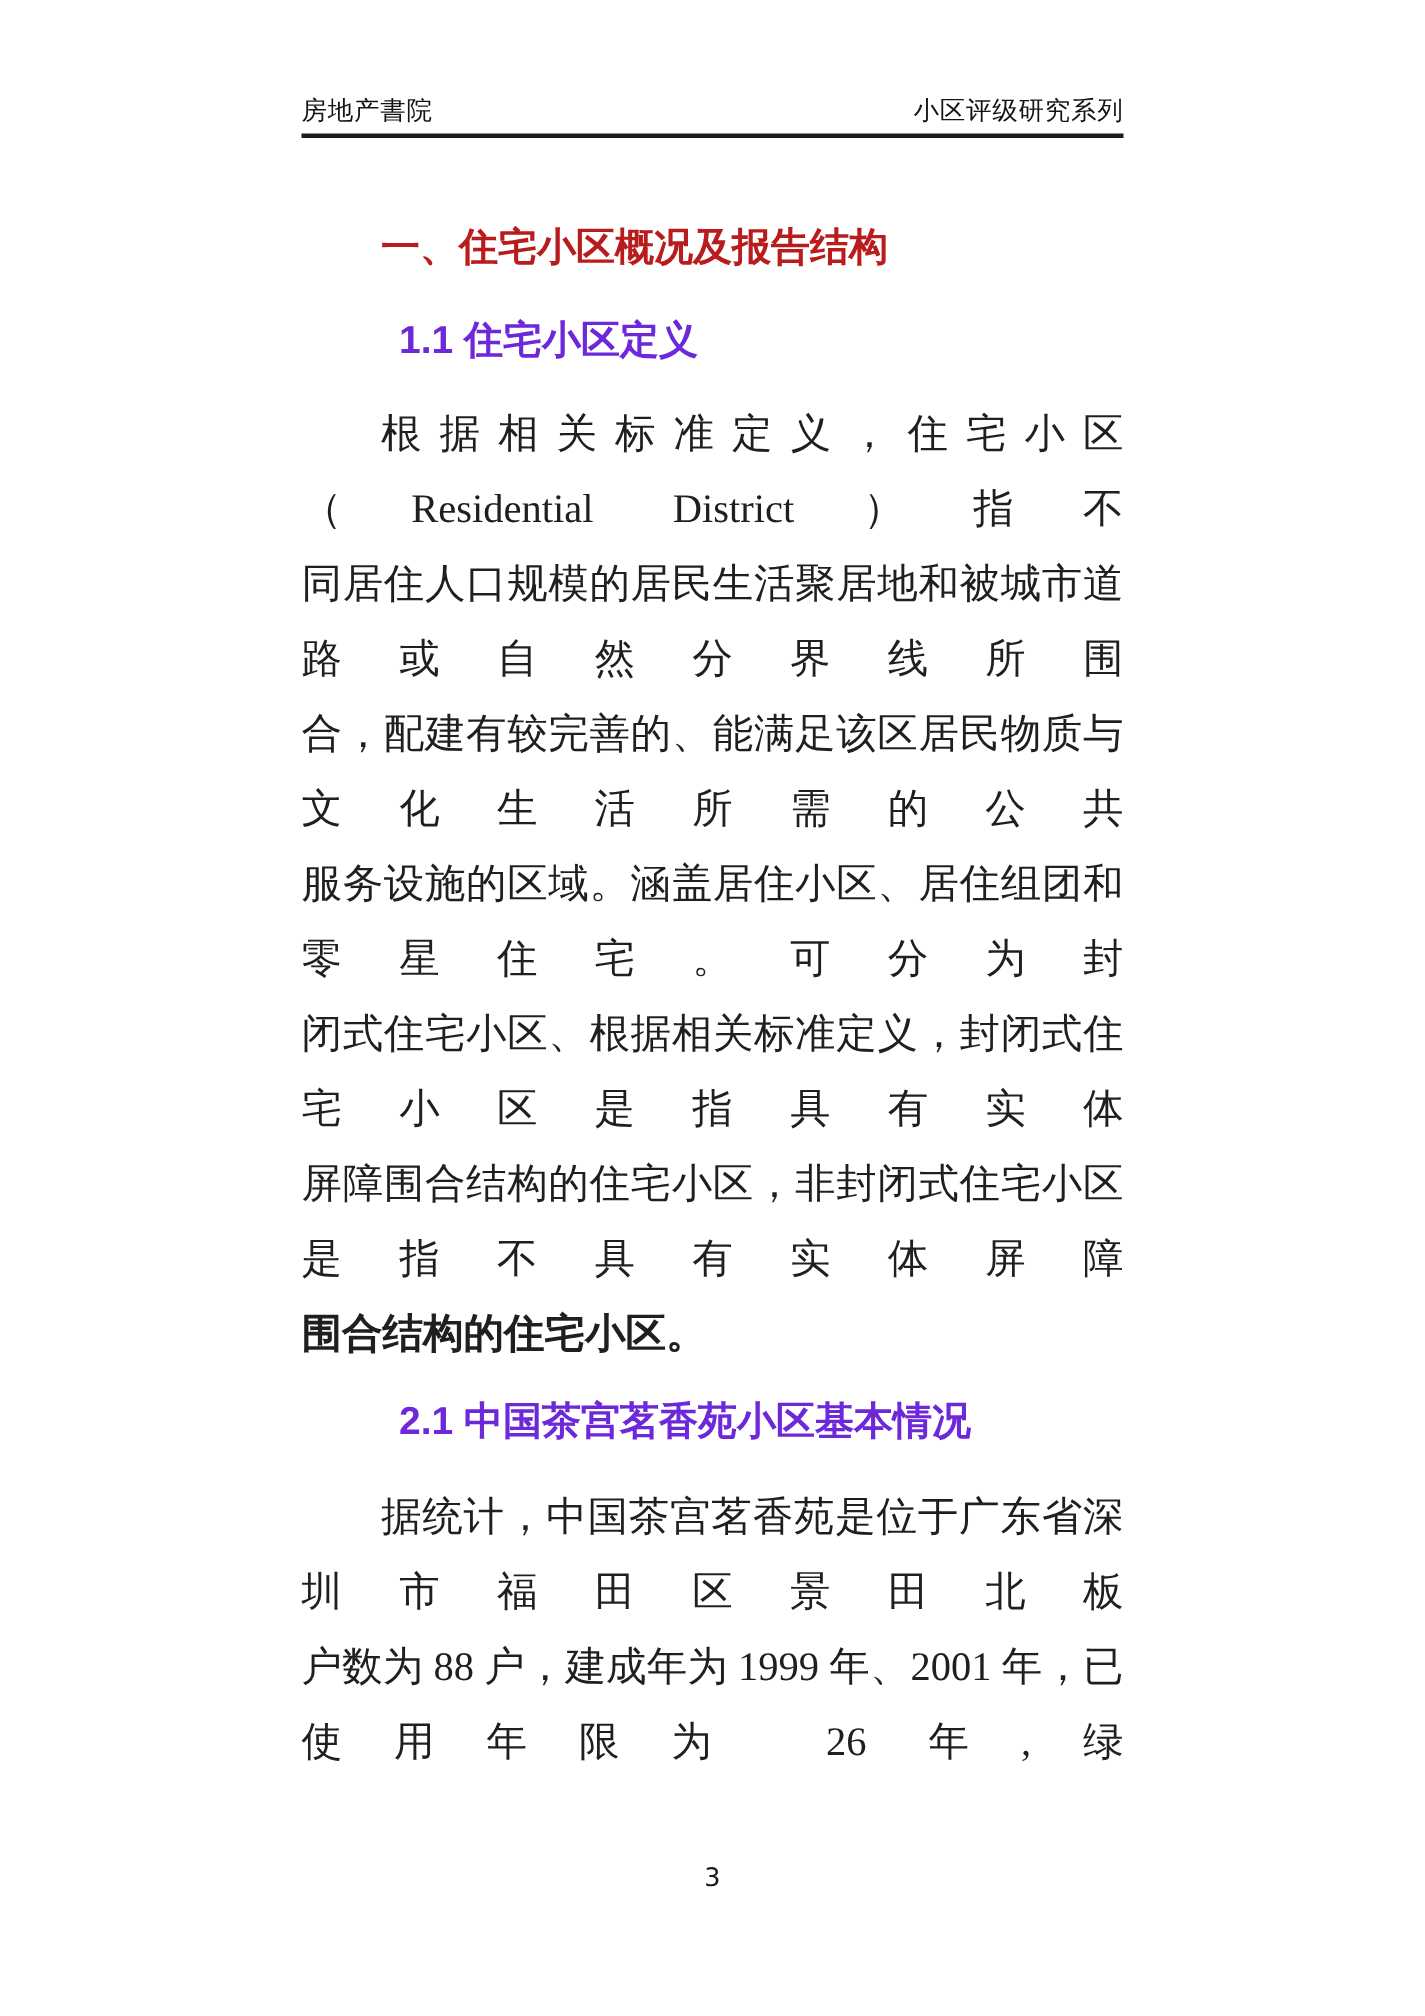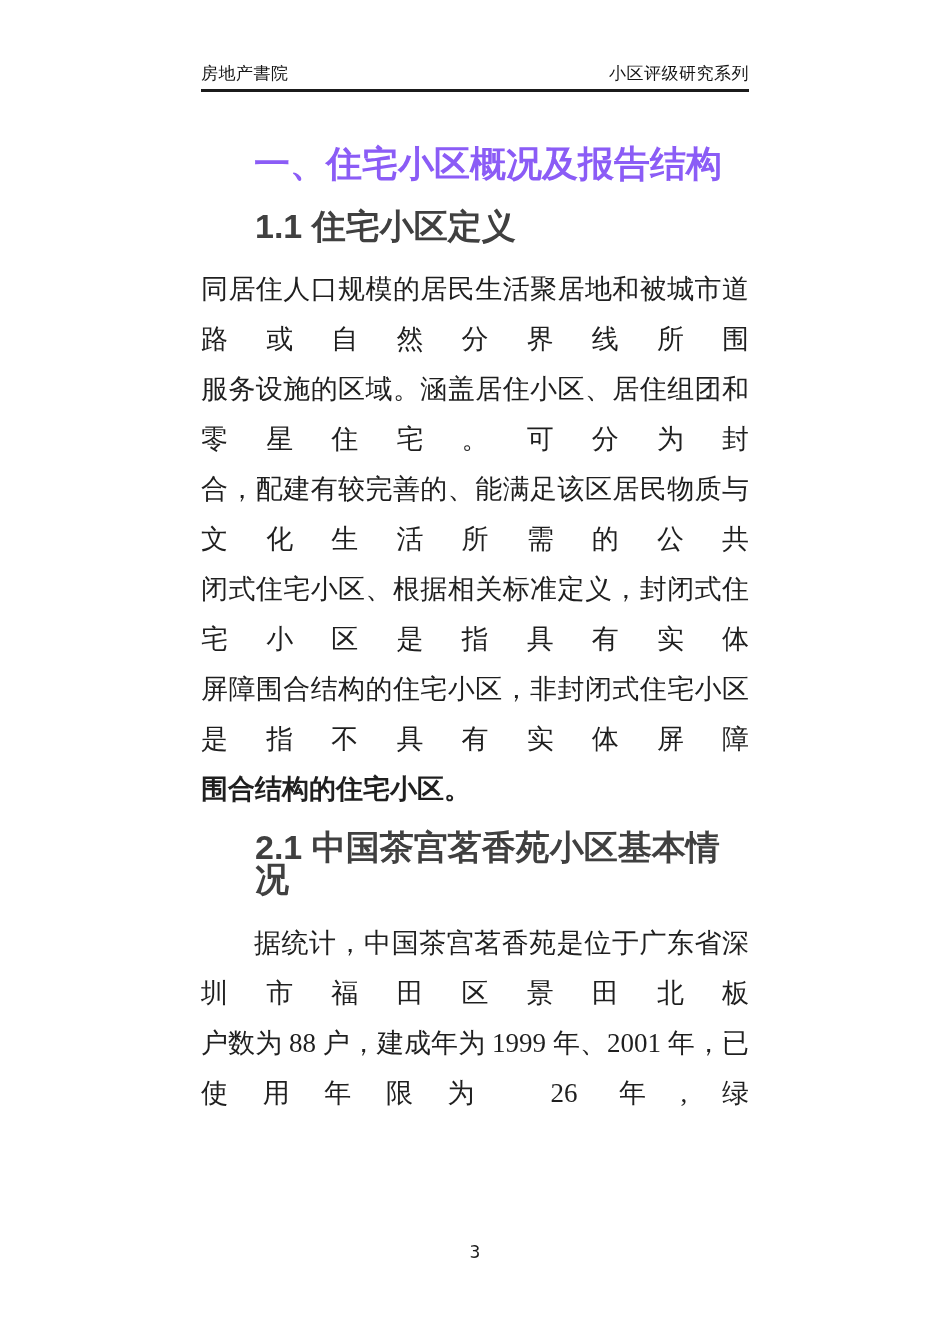--- a/index.html
+++ b/index.html
@@ -29,32 +29,32 @@
     font-size: 17px;
     line-height: 20px;
     color: #141414;
     letter-spacing: 0.5px;
   }
   h1.chapter-title {
     margin: 54px 0 0 0;
     padding-left: 53px;
     font-family: "Liberation Sans", "DejaVu Sans", sans-serif;
     font-weight: bold;
-    font-size: 36px;
+    font-size: 26px;
     line-height: 36px;
-    color: #8b5cf6;
+    color: #b91c1c;
   }
   h2.section-heading {
-    margin: 1px;
+    margin: 12px;
     padding-left: 53px;
     font-family: "Liberation Sans", "DejaVu Sans", sans-serif;
     font-weight: bold;
-    font-size: 34px;
+    font-size: 26px;
     line-height: 32px;
-    color: #404040;
+    color: #6d28d9;
   }
   h2.s1 { margin-top: 28px; }
   h2.s2 { margin-top: 17px; }
   .para {
     margin: 0;
     font-size: 27px;
     line-height: 50px;
     color: #1f1f1f;
     text-align: justify;
   }
@@ -85,23 +85,24 @@
     <span>小区评级研究系列</span>
   </header>
 
   <main>
 
     <h1 class="chapter-title">一、住宅小区概况及报告结构</h1>
 
     <h2 class="section-heading s1">1.1 住宅小区定义</h2>
 
     <div class="para p1">
+      <span class="line fill indent">根据相关标准定义，住宅小区（Residential District）指不</span>
       <span class="line fill">同居住人口规模的居民生活聚居地和被城市道路或自然分界线所围</span>
+      <span class="line fill">合，配建有较完善的、能满足该区居民物质与文化生活所需的公共</span>
       <span class="line fill">服务设施的区域。涵盖居住小区、居住组团和零星住宅。可分为封</span>
-      <span class="line fill">合，配建有较完善的、能满足该区居民物质与文化生活所需的公共</span>
       <span class="line fill">闭式住宅小区、根据相关标准定义，封闭式住宅小区是指具有实体</span>
       <span class="line fill">屏障围合结构的住宅小区，非封闭式住宅小区是指不具有实体屏障</span>
       <span class="line short">围合结构的住宅小区。</span>
     </div>
 
     <h2 class="section-heading s2">2.1 中国茶宫茗香苑小区基本情况</h2>
 
     <div class="para p2">
       <span class="line fill indent">据统计，中国茶宫茗香苑是位于广东省深圳市福田区景田北板</span>
       <span class="line fill">户数为 88 户，建成年为 1999 年、2001 年，已使用年限为 26 年,绿</span>

